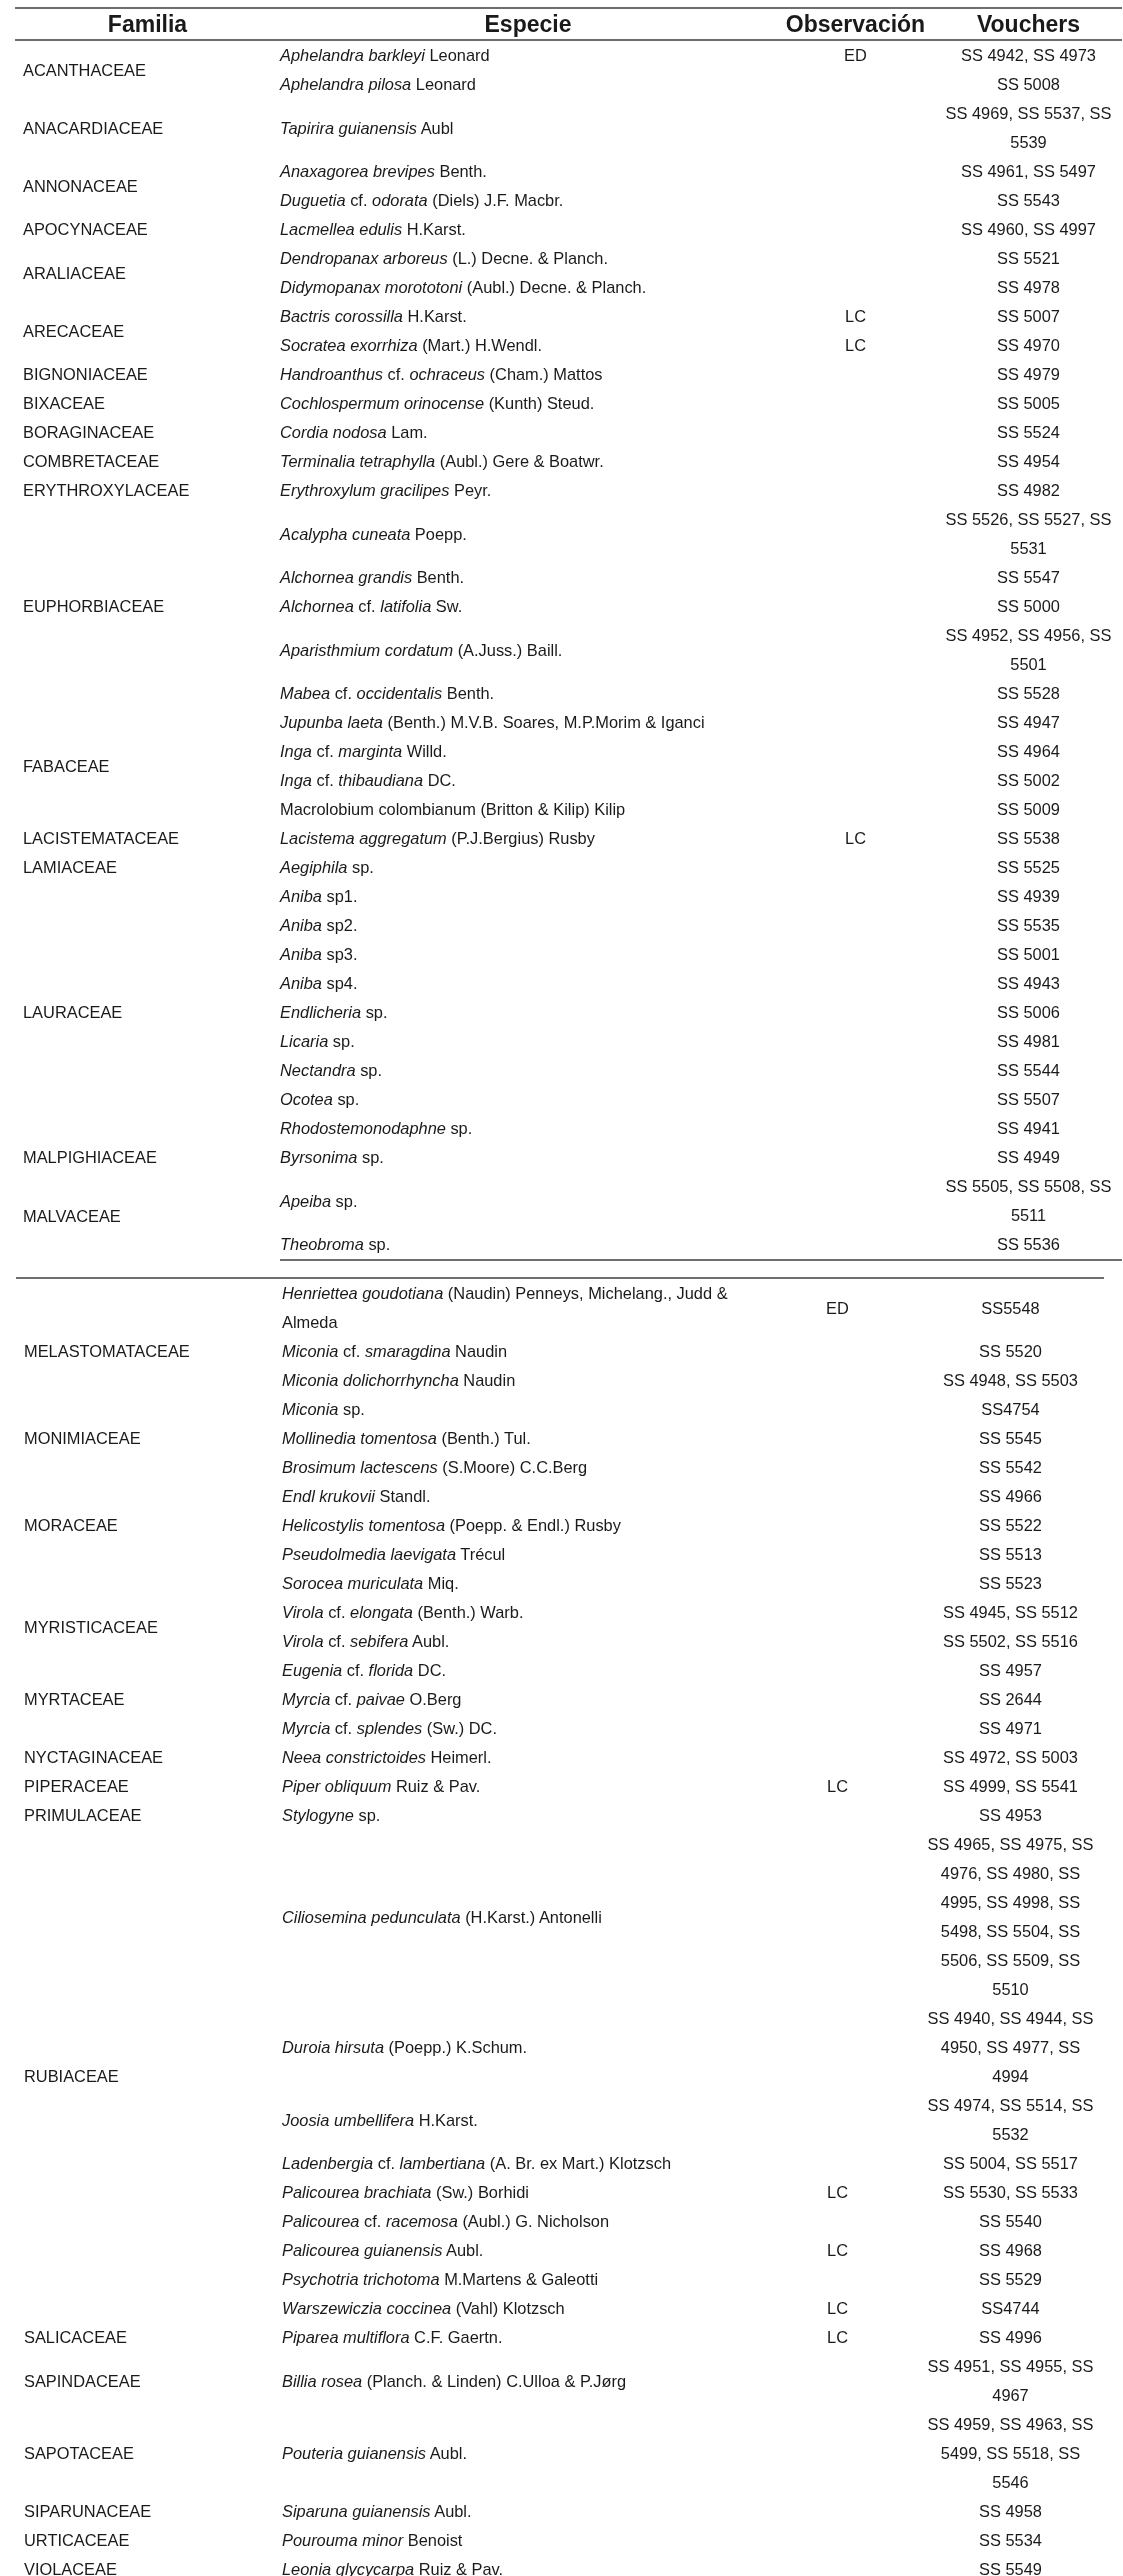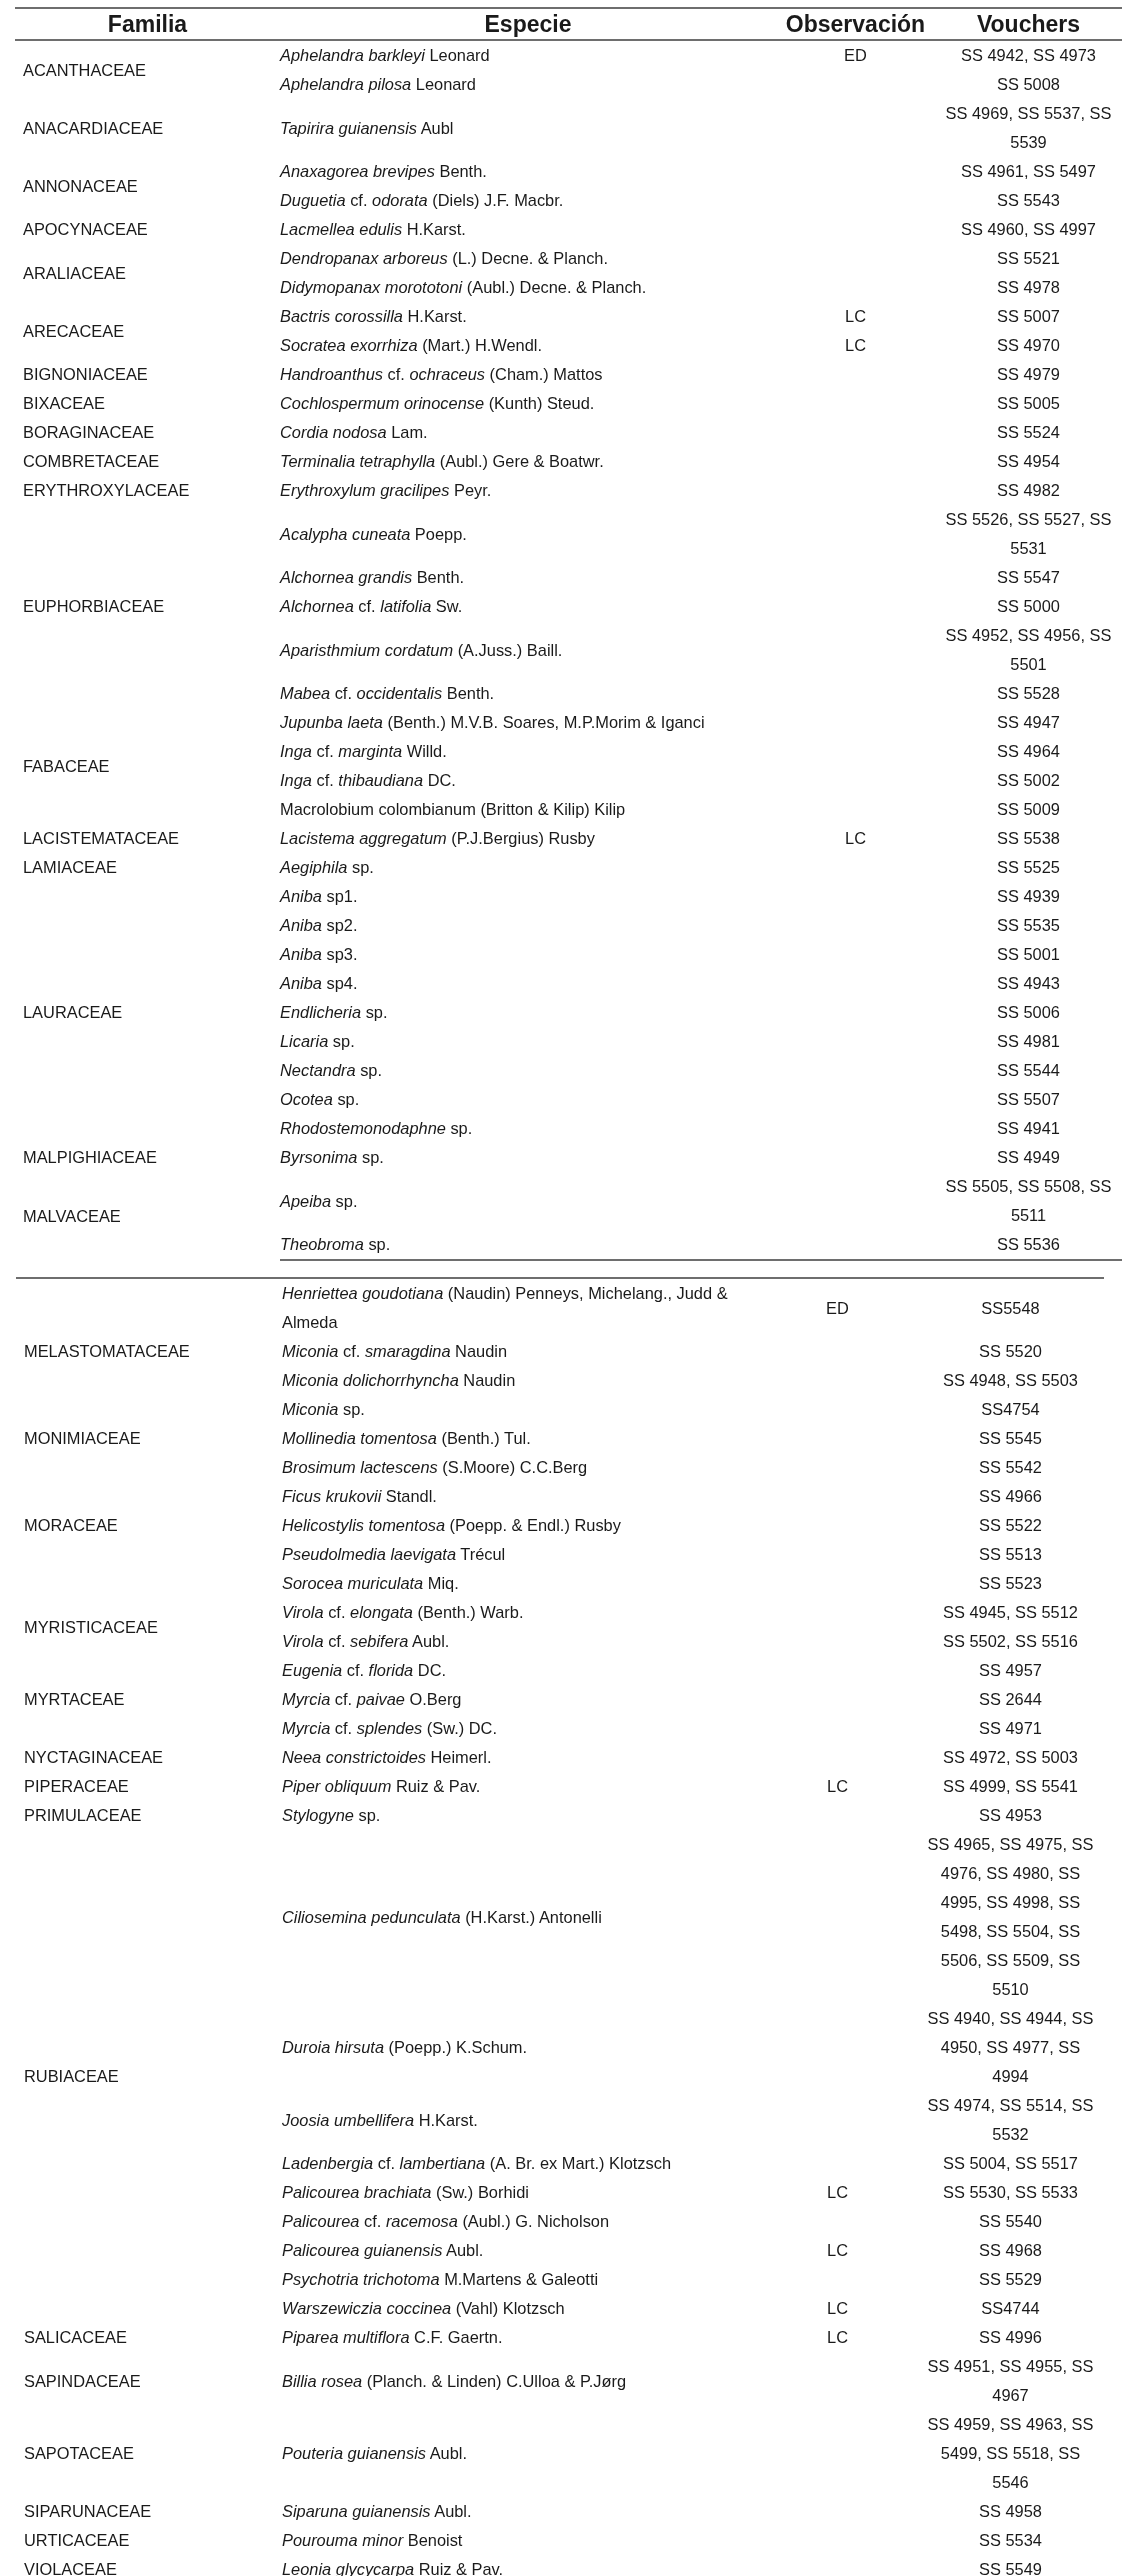--- a/index.html
+++ b/index.html
@@ -294,21 +294,21 @@
         <td class="c-obs"></td>
         <td class="c-vou" style="line-height: 29px;">SS 5545</td>
       </tr>
       <tr>
         <td class="c-fam" rowspan="5">MORACEAE</td>
         <td class="c-sp" style="line-height: 29px;"><i>Brosimum lactescens</i><span> (S.Moore) C.C.Berg</span></td>
         <td class="c-obs"></td>
         <td class="c-vou" style="line-height: 29px;">SS 5542</td>
       </tr>
       <tr>
-        <td class="c-sp" style="line-height: 29px;"><i>Ficus krukovii</i><span> Standl.</span></td>
+        <td class="c-sp" style="line-height: 29px;"><i>Endl krukovii</i><span> Standl.</span></td>
         <td class="c-obs"></td>
         <td class="c-vou" style="line-height: 29px;">SS 4966</td>
       </tr>
       <tr>
         <td class="c-sp" style="line-height: 29px;"><i>Helicostylis tomentosa</i><span> (Poepp. &amp; Endl.) Rusby</span></td>
         <td class="c-obs"></td>
         <td class="c-vou" style="line-height: 29px;">SS 5522</td>
       </tr>
       <tr>
         <td class="c-sp" style="line-height: 29px;"><i>Pseudolmedia laevigata</i><span> Trécul</span></td>

